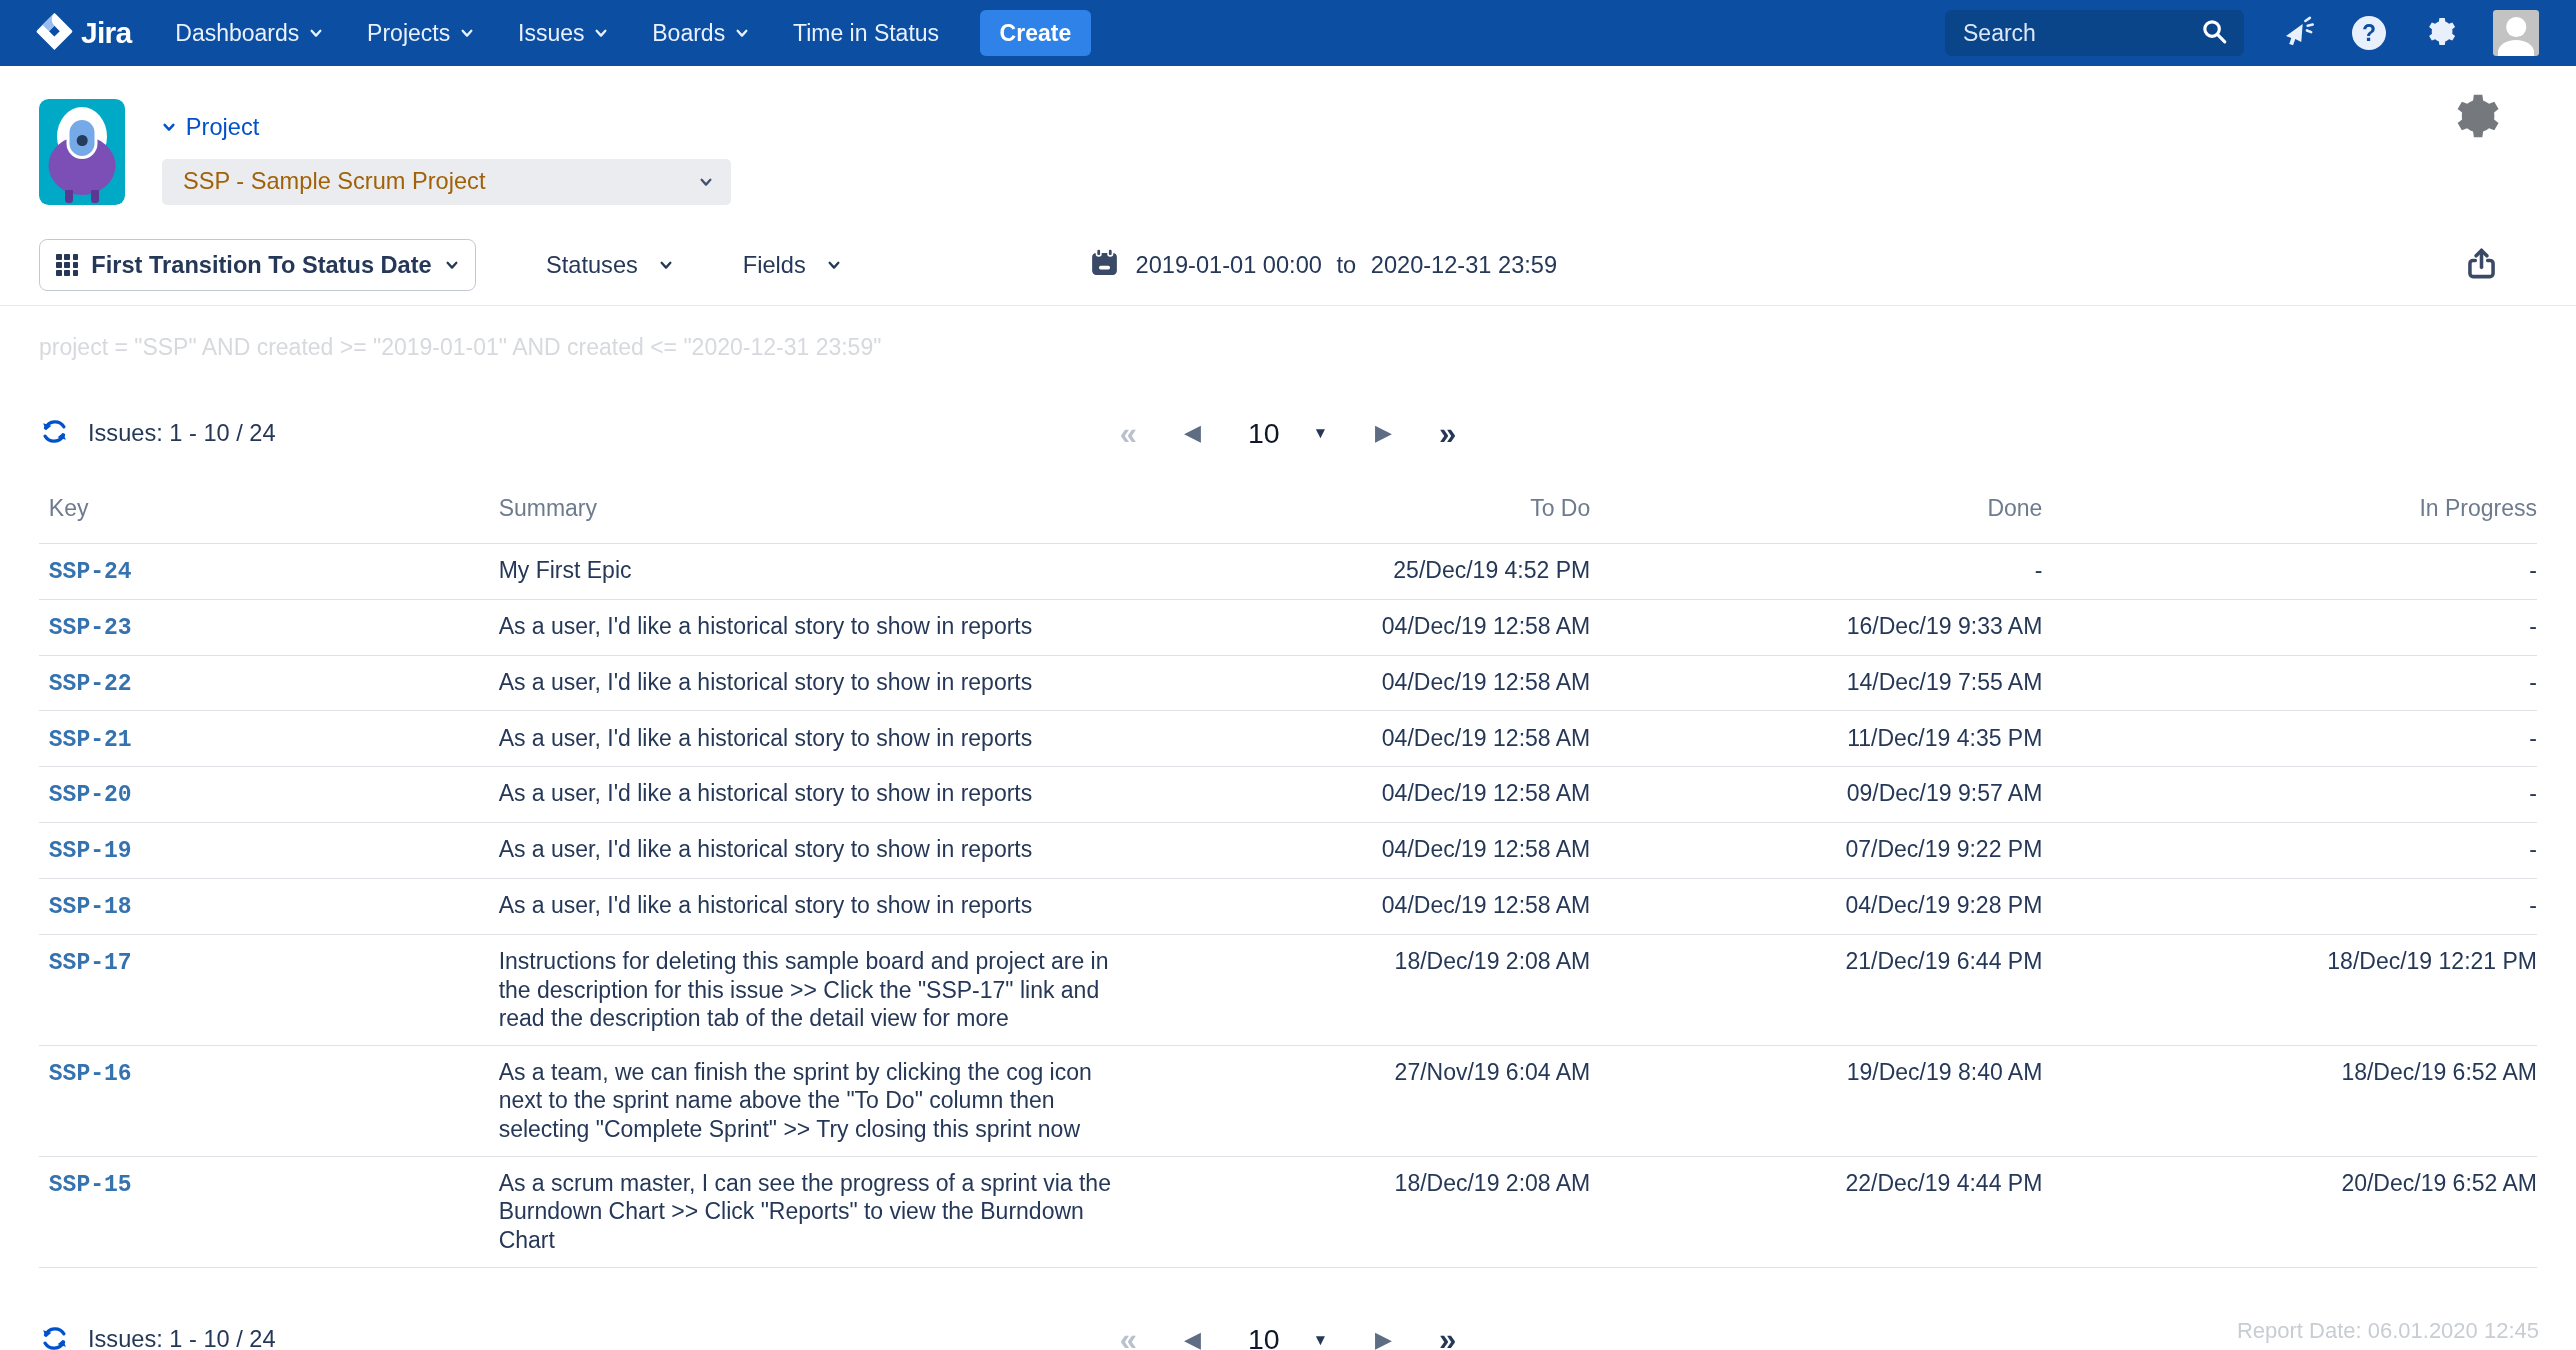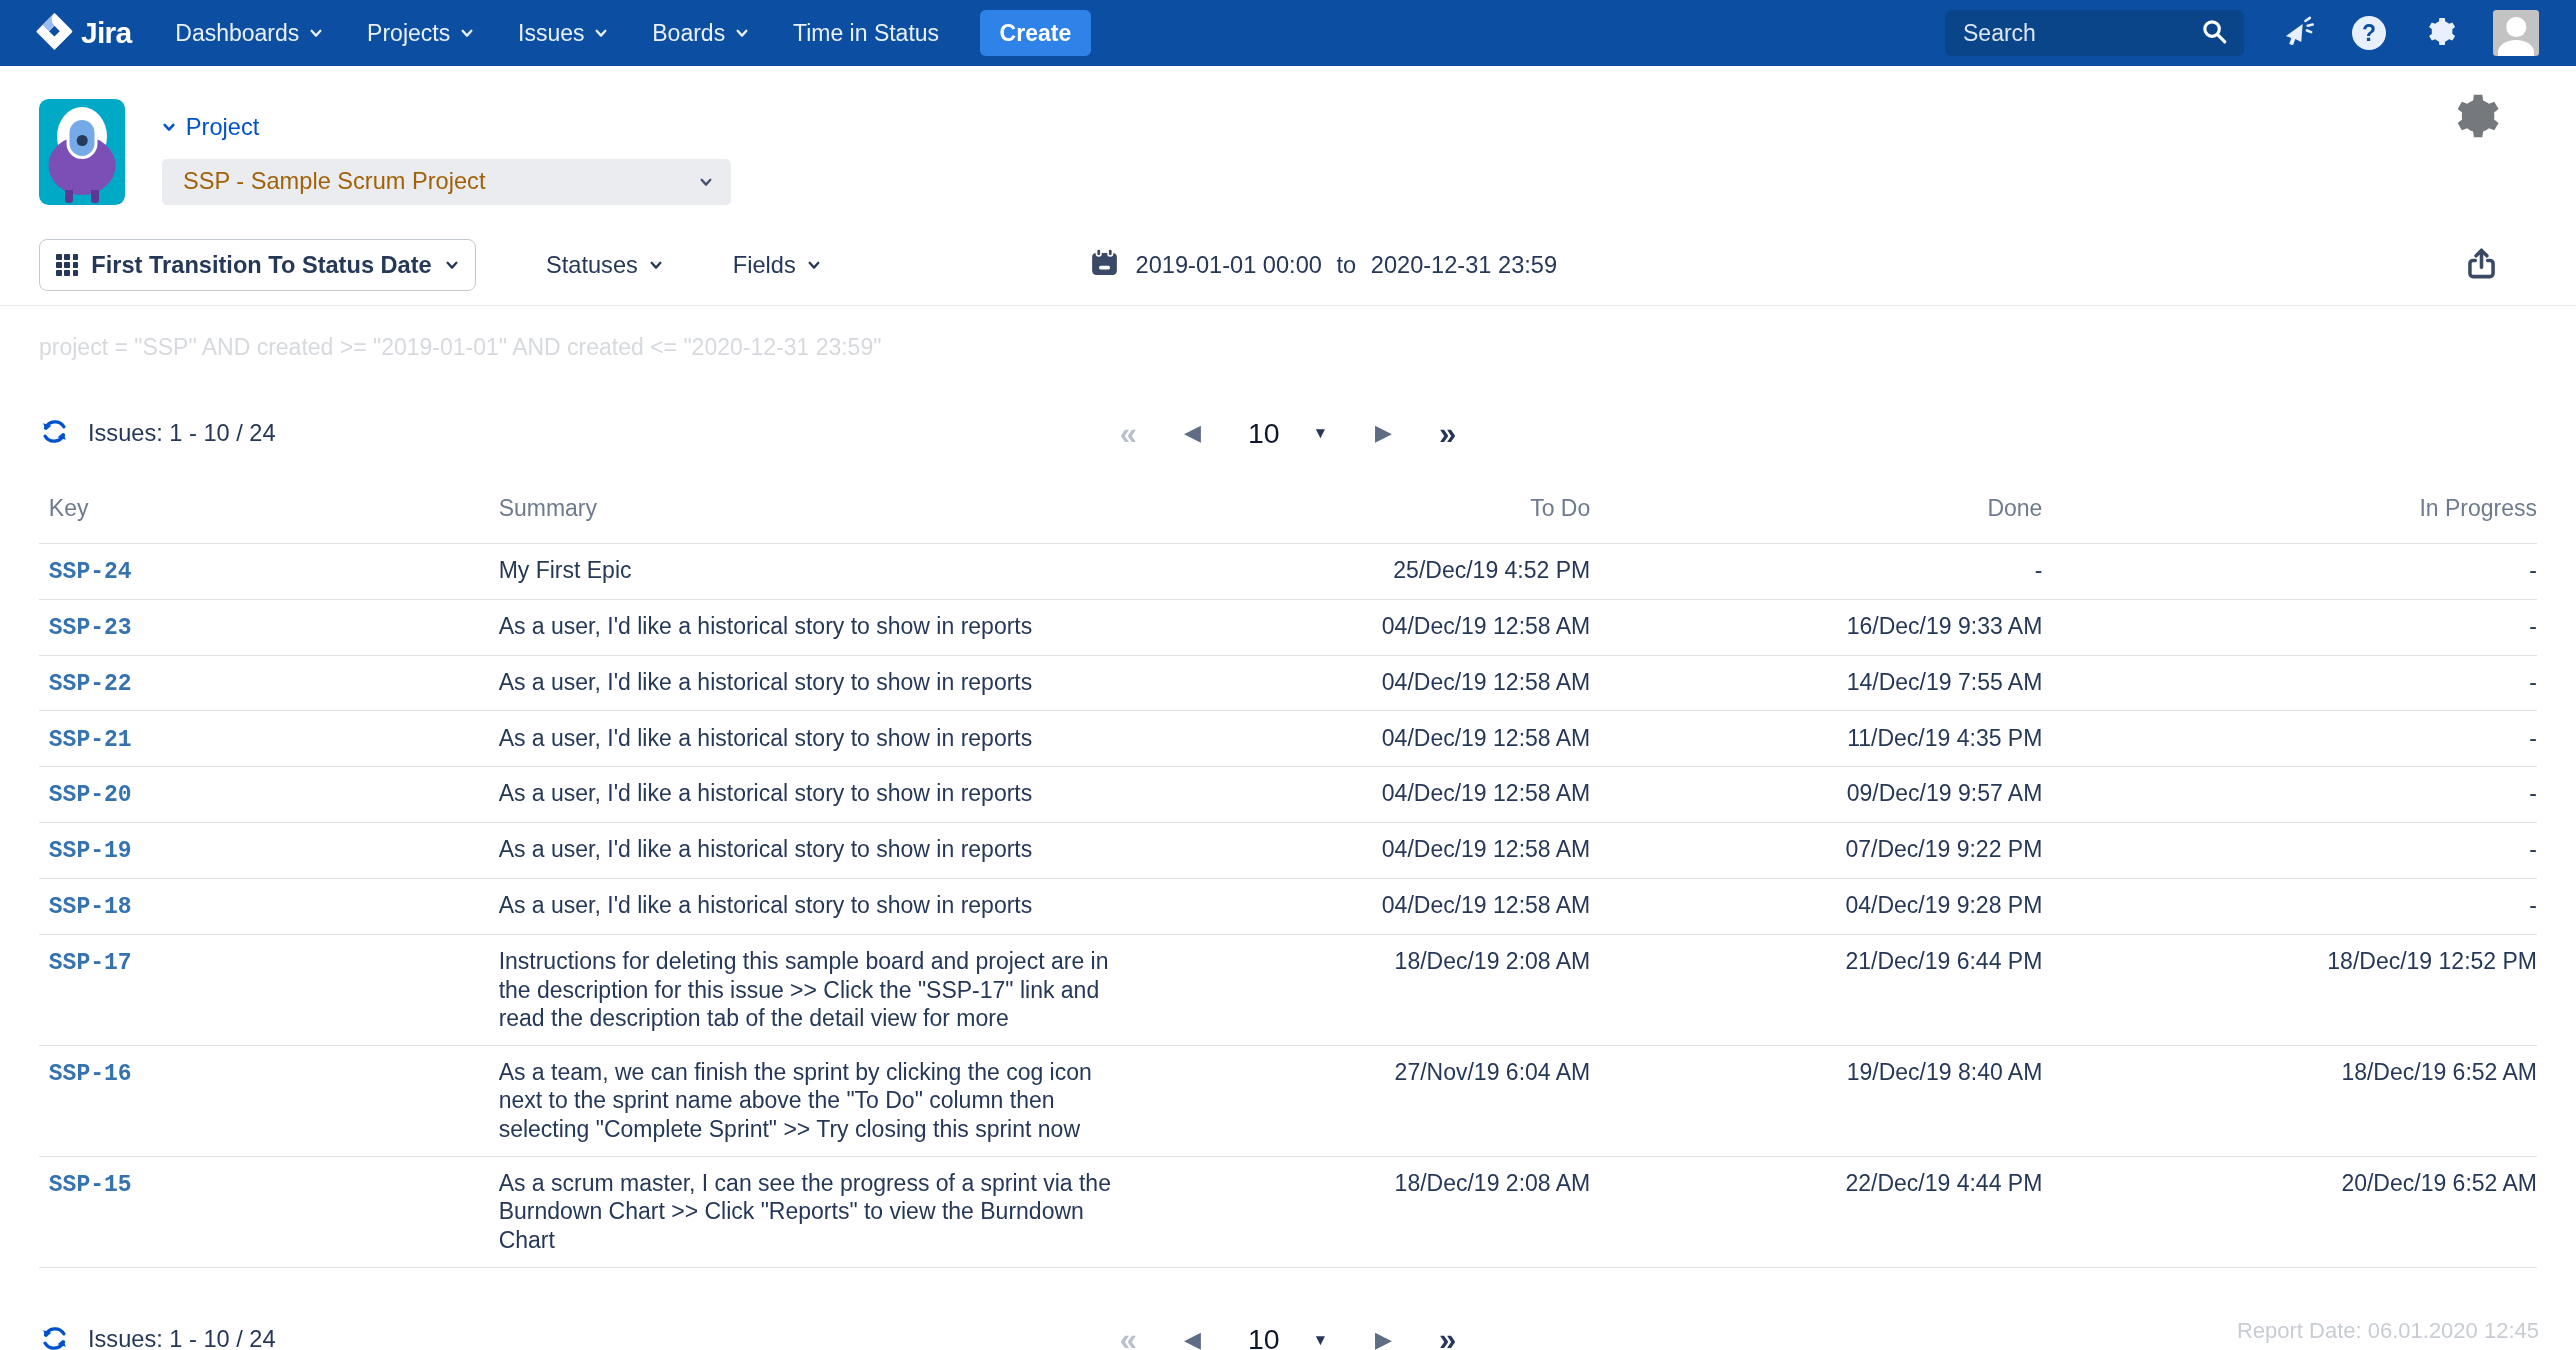--- a/index.html
+++ b/index.html
@@ -40,21 +40,21 @@
   .proj-select { margin-top:18px; width:569px; height:46px; background:#EBECF0; border-radius:4.9px; display:flex;
                  align-items:center; justify-content:space-between; padding:0 18px 0 21px; font-size:23.6px; color:#a16207; cursor:pointer; }
   .settings-gear { position:absolute; right:76px; top:24.4px; cursor:pointer; }
 
   
   .toolbar { display:flex; align-items:center; margin-top:33px; padding:0 39px; position:relative; height:54px; }
   .report-btn { display:flex; align-items:center; gap:13px; border:1.6px solid #C2C8D2; border-radius:8.1px; padding:0 16.3px;
                 height:52px; font-size:23.6px; font-weight:700; color:#253858; background:#fff; cursor:pointer; white-space:nowrap; }
   .grid-icon { width:22px; height:22px; display:grid; grid-template-columns:repeat(3,1fr); grid-template-rows:repeat(3,1fr); gap:2.4px; }
   .grid-icon span { background:#253858; border-radius:0.8px; }
-  .dd { font-size:23.6px; color:#253858; display:flex; gap:11px; align-items:center; cursor:pointer; }
+  .dd { font-size:23.6px; color:#253858; display:flex; gap:21px; align-items:center; cursor:pointer; }
   .dd.statuses { margin-left:70px; } .dd.fields { margin-left:70px; }
   .chev-d { width:14px; height:14px; }
   .date-group { position:absolute; left:1088px; display:flex; align-items:center; gap:14.6px; font-size:23.6px; color:#253858; }
   .date-val { cursor:pointer; }
   .export-btn { position:absolute; right:76px; top:6.5px; cursor:pointer; }
 
   .divider { margin-top:13px; border-bottom:1.6px solid #E7E9EC; }
 
   
   .jql { padding:28px 39px 0; color:#D6D9DD; font-size:23px; }
@@ -356,21 +356,21 @@
       <td class="col-r">-</td>
     </tr>
 
     <tr>
       <td class="c-key"><a>SSP-17</a></td>
       <td class="c-sum">
             <div class="sum">Instructions for deleting this sample board and project are in the description for this issue &gt;&gt; Click the "SSP-17" link and read the description tab of the detail view for more</div>
           </td>
       <td class="col-r">18/Dec/19 2:08 AM</td>
       <td class="col-r">21/Dec/19 6:44 PM</td>
-      <td class="col-r">18/Dec/19 12:52 PM</td>
+      <td class="col-r">18/Dec/19 12:21 PM</td>
     </tr>
 
     <tr>
       <td class="c-key"><a>SSP-16</a></td>
       <td class="c-sum">
             <div class="sum">As a team, we can finish the sprint by clicking the cog icon next to the sprint name above the "To Do" column then selecting "Complete Sprint" &gt;&gt; Try closing this sprint now</div>
           </td>
       <td class="col-r">27/Nov/19 6:04 AM</td>
       <td class="col-r">19/Dec/19 8:40 AM</td>
       <td class="col-r">18/Dec/19 6:52 AM</td>

